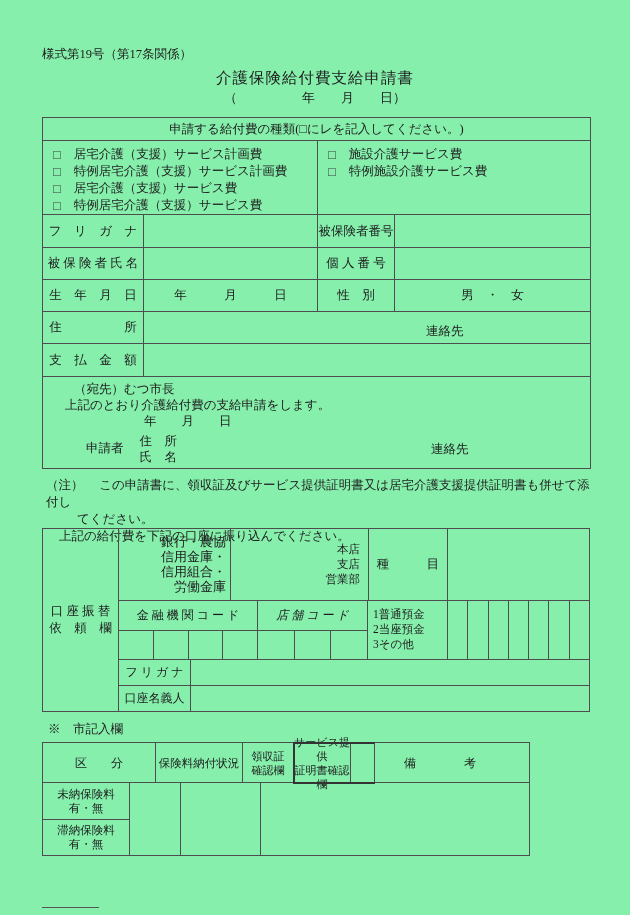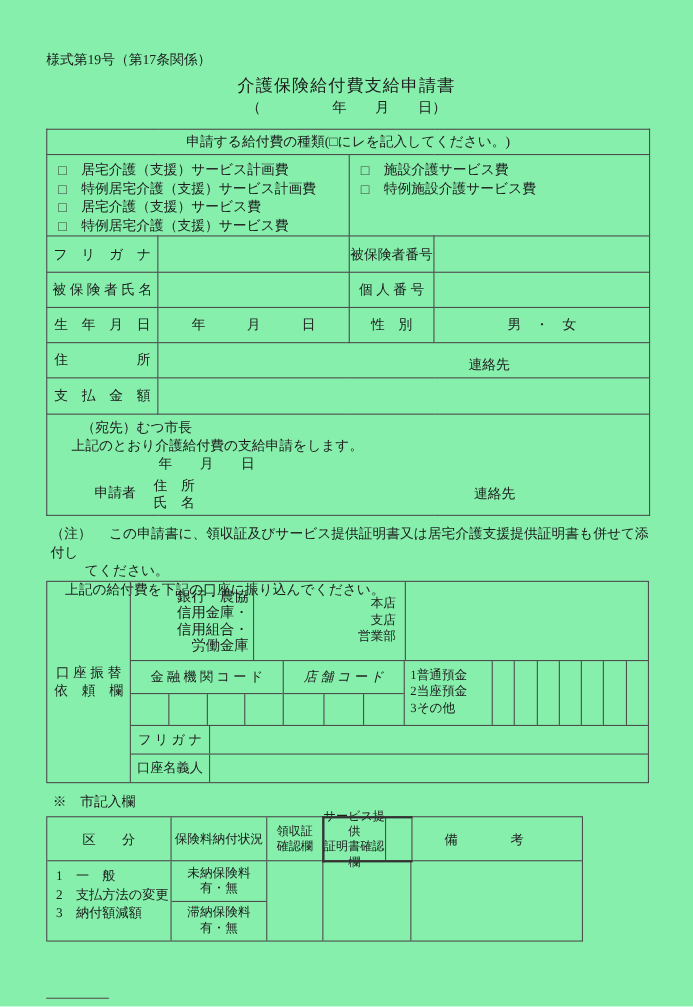--- a/index.html
+++ b/index.html
@@ -191,20 +191,21 @@
 依　頼　欄</div>
     <div class="bank-body">
       <div class="bank-rowA">
         <div class="cell-banktypes pre">銀行・農協
 信用金庫・
 信用組合・
 労働金庫</div>
         <div class="cell-branch pre">本店
 支店
 営業部</div>
+        <div class="cell-type-hdr">種　　　目</div>
       </div>
       <div class="bank-rowB">
         <div class="codegrp1">
           <div class="code-hdr">金 融 機 関 コ ー ド</div>
           <div class="code-cells">
             <div></div>
             <div></div>
             <div></div>
             <div></div>
           </div>
@@ -248,23 +249,20 @@
       <div class="ch-cat">区　　分</div>
       <div class="ch-prem">保険料納付状況</div>
       <div class="ch-rec pre">領収証
 確認欄</div>
       <div class="ch-cert pre">サービス提供
 証明書確認欄</div>
       <div class="ch-rem">備　　　　考</div>
       <div class="thick-overlay"></div>
     </div>
     <div class="city-body">
-      <div class="cb-cat">1　一　般
-2　支払方法の変更
-3　納付額減額</div>
       <div class="cb-prem">
         <div class="prem-row pre">未納保険料
 有・無</div>
         <div class="prem-row pre">滞納保険料
 有・無</div>
       </div>
       <div class="cb-rec"></div>
       <div class="cb-cert"></div>
       <div class="cb-rem"></div>
     </div>

